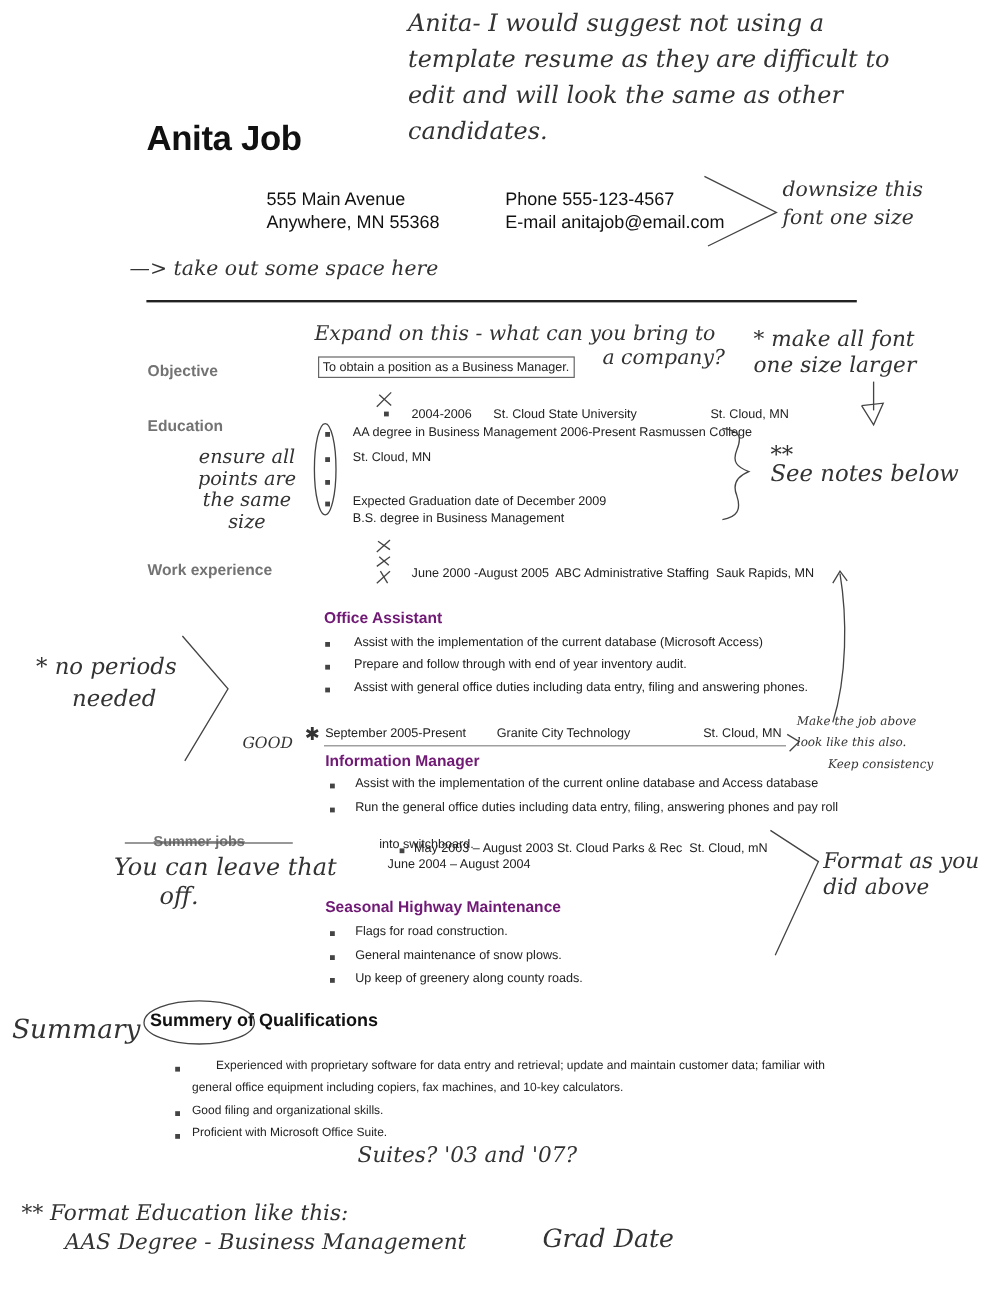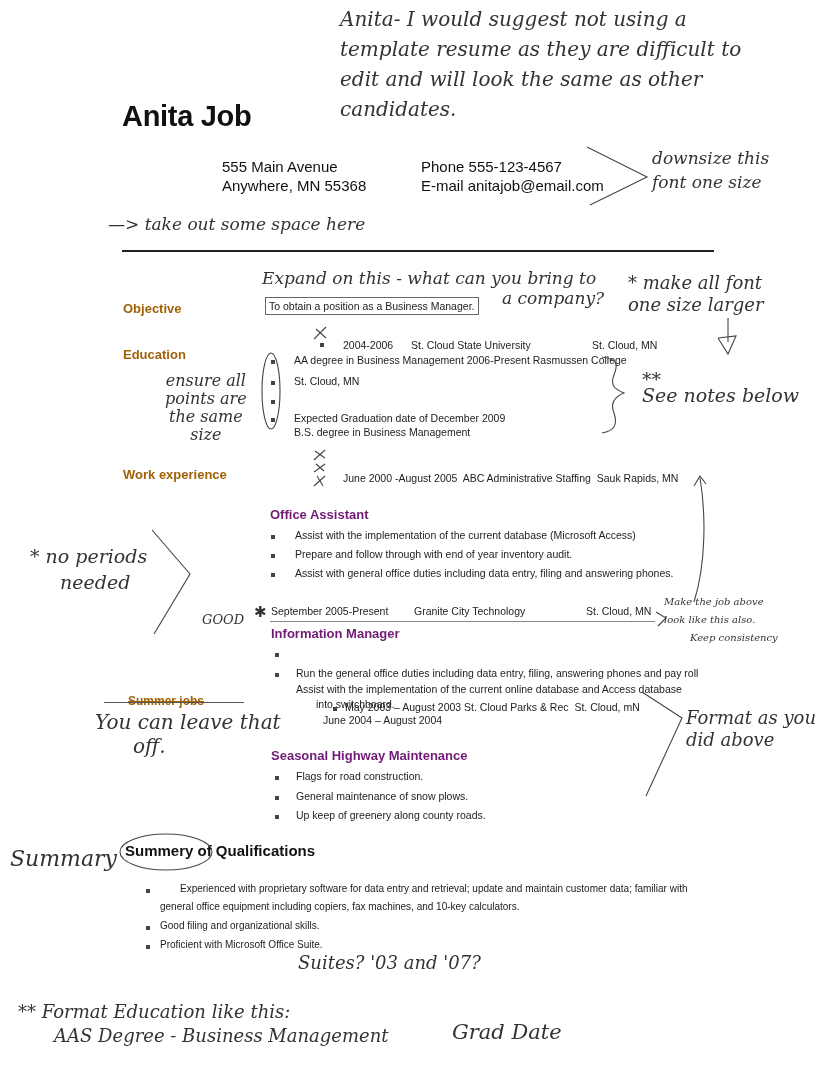--- a/index.html
+++ b/index.html
@@ -1,21 +1,21 @@
 <!DOCTYPE html>
 <html><head>
 <meta charset="utf-8">
 <style>
   html, body { margin: 0; padding: 0; background: #ffffff; }
   body { width: 833px; height: 1077px; position: relative; overflow: hidden;
          font-family: "Liberation Sans", sans-serif; color: #1a1a1a; }
   .abs { position: absolute; white-space: nowrap; }
   .name { font-weight: bold; font-size: 29px; letter-spacing: -0.3px; color: #111; }
   .contact { font-size: 15px; line-height: 19px; color: #111; }
-  .section { font-weight: bold; font-size: 13px; color: #a16207; }
+  .section { font-weight: bold; font-size: 13px; color: #737373; }
   .body { font-size: 10.5px; color: #222; }
   .jobtitle { font-weight: bold; font-size: 13px; color: #701a75; }
   .sq { position: absolute; width: 4px; height: 4px; background: #444; }
   .hand { font-family: "DejaVu Serif", serif; font-style: italic; color: #333; font-weight: normal; }
   .rule { position: absolute; height: 1.5px; background: #222; }
   svg.mark { position: absolute; overflow: visible; }
   svg.mark path, svg.mark line, svg.mark ellipse, svg.mark polyline { stroke: #444; fill: none; stroke-width: 1.1; }
 </style>
 </head>
 <body>
@@ -139,21 +139,21 @@
 </div>
 
 <div class="abs hand" style="left:202px; top:612px; font-size:13px;">GOOD</div>
 <div class="abs" style="left:254px; top:603px; font-size:15px; color:#333;">✱</div>
 <div class="abs body" style="left:271px; top:605px;">September 2005-Present</div>
 <div class="abs body" style="left:414px; top:605px;">Granite City Technology</div>
 <div class="abs body" style="left:586px; top:605px;">St. Cloud, MN</div>
 <div class="rule" style="left:270px; top:621px; width:385px; height:1px; background:#888;"></div>
 <div class="abs jobtitle" style="left:271px; top:626px;">Information Manager</div>
 <div class="sq" style="left:275px; top:653px;"></div>
-<div class="abs body" style="left:296px; top:683px;">Assist with the implementation of the current online database and Access database</div>
+<div class="abs body" style="left:296px; top:647px;">Assist with the implementation of the current online database and Access database</div>
 <div class="sq" style="left:275px; top:673px;"></div>
 <div class="abs body" style="left:296px; top:667px;">Run the general office duties including data entry, filing, answering phones and pay roll</div>
 <div class="abs body" style="left:296px; top:698px;padding-left:20px;">into switchboard.</div>
 
 <svg class="mark" style="left:654px; top:610px;" width="16" height="18">
   <polyline points="2,2 12,8 4,16"></polyline>
 </svg>
 <div class="abs hand" style="left:664px; top:593px; font-size:10px; line-height:18px;">
   <div>Make the job above</div>
   <div>look like this also.</div>

